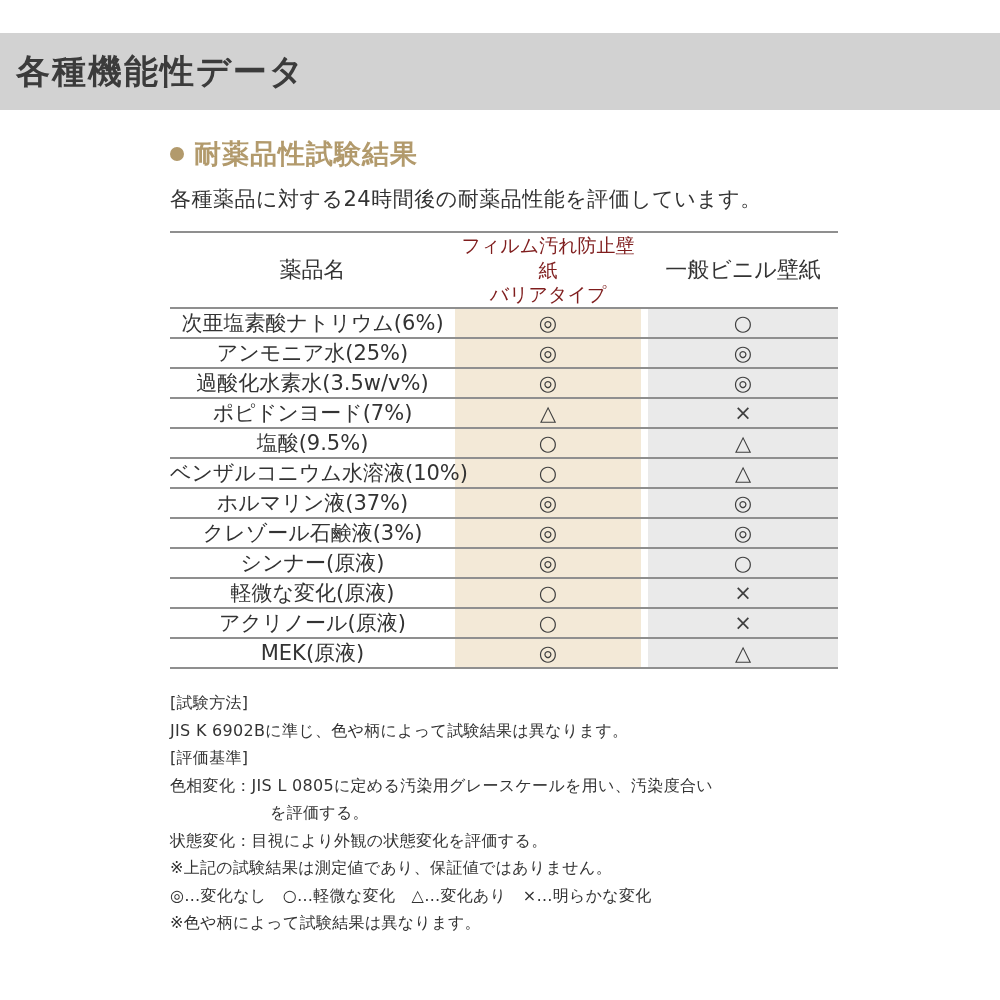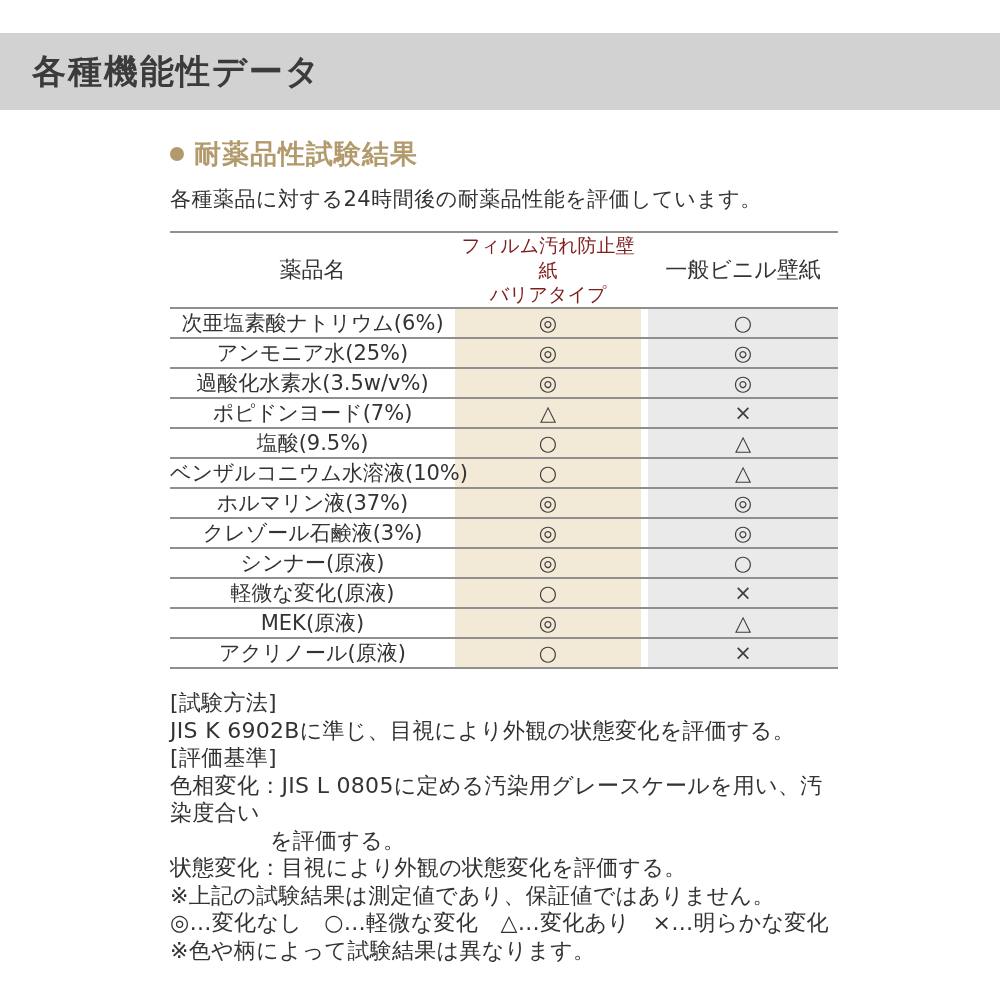--- a/index.html
+++ b/index.html
@@ -1,21 +1,21 @@
 <!DOCTYPE html>
 <html><head>
 <meta charset="utf-8">
 <style>
   * { margin:0; padding:0; box-sizing:border-box; }
   html,body { width:1000px; height:1000px; background:#ffffff;
     font-family:"DejaVu Sans","Liberation Sans",sans-serif; color:#333; }
 
   .header-band{
     margin-top:33px; height:77px; background:#d2d2d2;
-    display:flex; align-items:center; padding-left:32px;
+    display:flex; align-items:center; padding-left:16px;
   }
   .header-title{
     font-size:34px; font-weight:bold; color:#3b3b3b; letter-spacing:2px;
   }
 
   .content{ margin-left:170px; width:668px; }
 
   .section-heading{ display:flex; align-items:center; margin-top:26px; }
   .bullet{
     width:9px; height:9px; border:7px solid #b29a6c; border-radius:50%;
@@ -32,21 +32,21 @@
 
   th.h-name, th.h-vinyl{ font-size:22px; color:#333; height:55px; }
   th.h-film{ font-size:19px; font-weight:bold; color:#7f1d1d; line-height:1.3; height:55px; }
 
   td.c-name{ font-size:21px; color:#333; height:28px; white-space:nowrap; }
   td.c-film{ background:#f3e9d7; font-size:21px; color:#3f3f3f; }
   td.c-vinyl{ background:#eaeaea; font-size:21px; color:#3f3f3f; }
   .c-gap{ background:#ffffff; }
 
   .notes{ margin-top:20px; }
-  .note-line{ font-size:22px; line-height:27.5px; color:#333; letter-spacing:0.3px; }
+  .note-line{ font-size:16px; line-height:27.5px; color:#333; letter-spacing:0.3px; }
   .note-line.indent{ padding-left:100px; }
 </style>
 </head>
 <body>
 
 <div class="header-band">
   <div class="header-title">各種機能性データ</div>
 </div>
 
 <div class="content">
@@ -131,37 +131,37 @@
           <td class="c-gap"></td>
           <td class="c-vinyl">○</td>
         </tr>
       <tr>
           <td class="c-name">軽微な変化(原液)</td>
           <td class="c-film">○</td>
           <td class="c-gap"></td>
           <td class="c-vinyl">×</td>
         </tr>
       <tr>
+          <td class="c-name">アクリノール(原液)</td>
+          <td class="c-film">○</td>
+          <td class="c-gap"></td>
+          <td class="c-vinyl">×</td>
+        </tr>
+      <tr>
           <td class="c-name">MEK(原液)</td>
           <td class="c-film">◎</td>
           <td class="c-gap"></td>
           <td class="c-vinyl">△</td>
-        </tr>
-      <tr>
-          <td class="c-name">アクリノール(原液)</td>
-          <td class="c-film">○</td>
-          <td class="c-gap"></td>
-          <td class="c-vinyl">×</td>
         </tr>
     </tbody>
   </table>
 
   <div class="notes">
     <div class="note-line">[試験方法]</div>
-    <div class="note-line">JIS K 6902Bに準じ、目視により外観の状態変化を評価する。</div>
+    <div class="note-line">JIS K 6902Bに準じ、色や柄によって試験結果は異なります。</div>
     <div class="note-line">[評価基準]</div>
     <div class="note-line">色相変化：JIS L 0805に定める汚染用グレースケールを用い、汚染度合い</div>
     <div class="note-line indent">を評価する。</div>
     <div class="note-line">状態変化：目視により外観の状態変化を評価する。</div>
     <div class="note-line">※上記の試験結果は測定値であり、保証値ではありません。</div>
     <div class="note-line">◎…変化なし　○…軽微な変化　△…変化あり　×…明らかな変化</div>
     <div class="note-line">※色や柄によって試験結果は異なります。</div>
   </div>
 
 </div>

